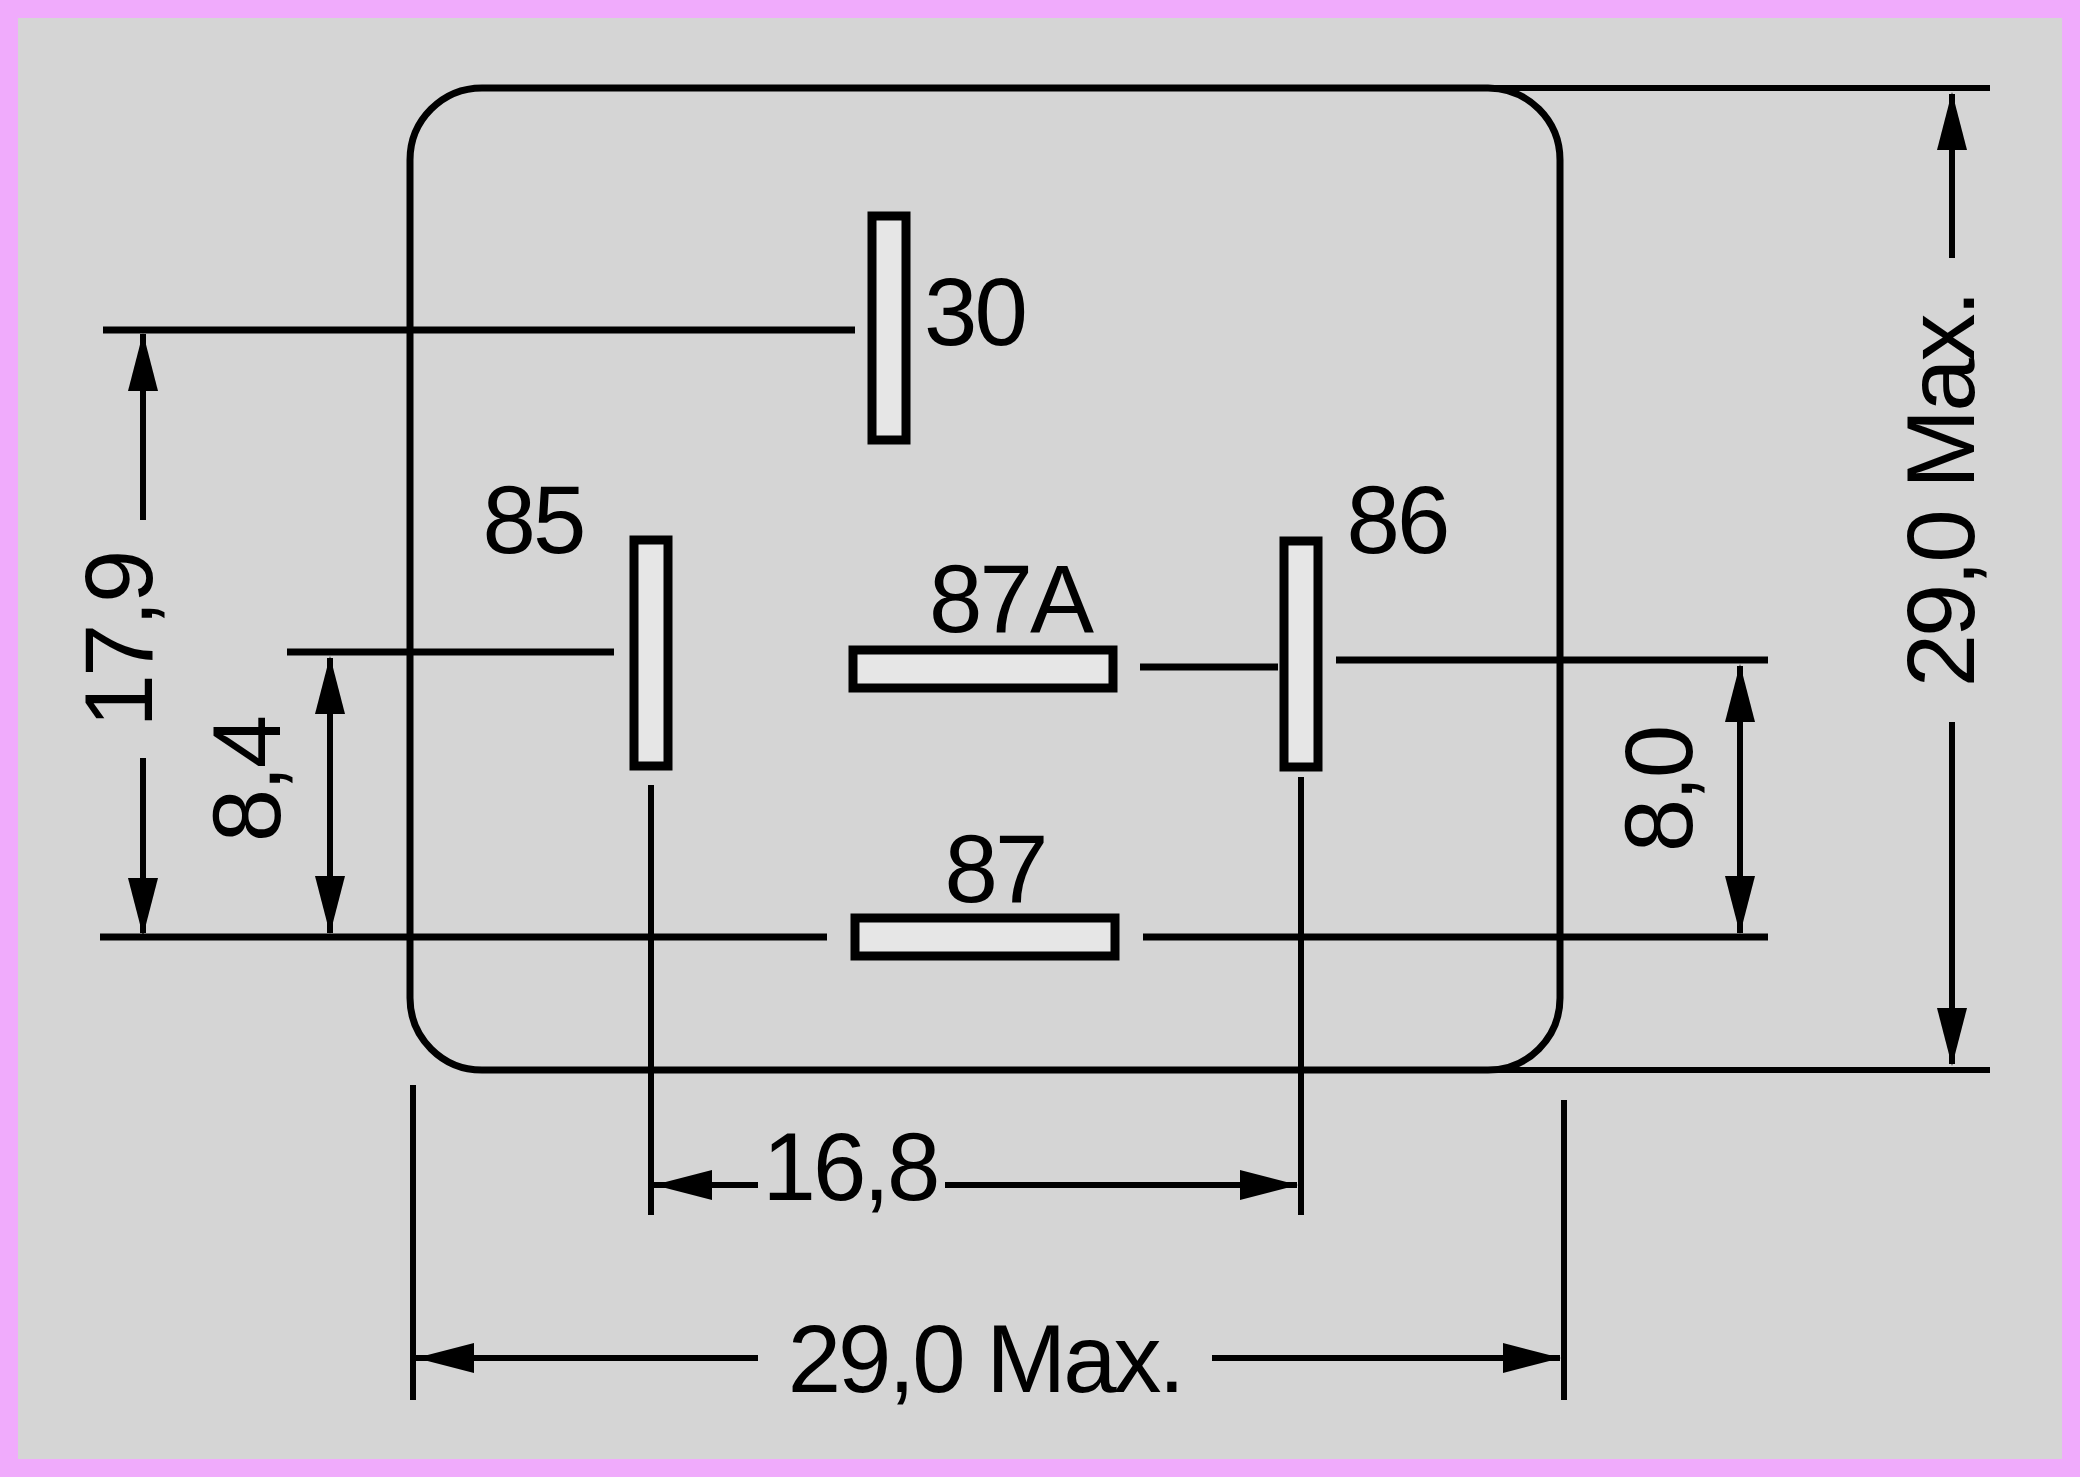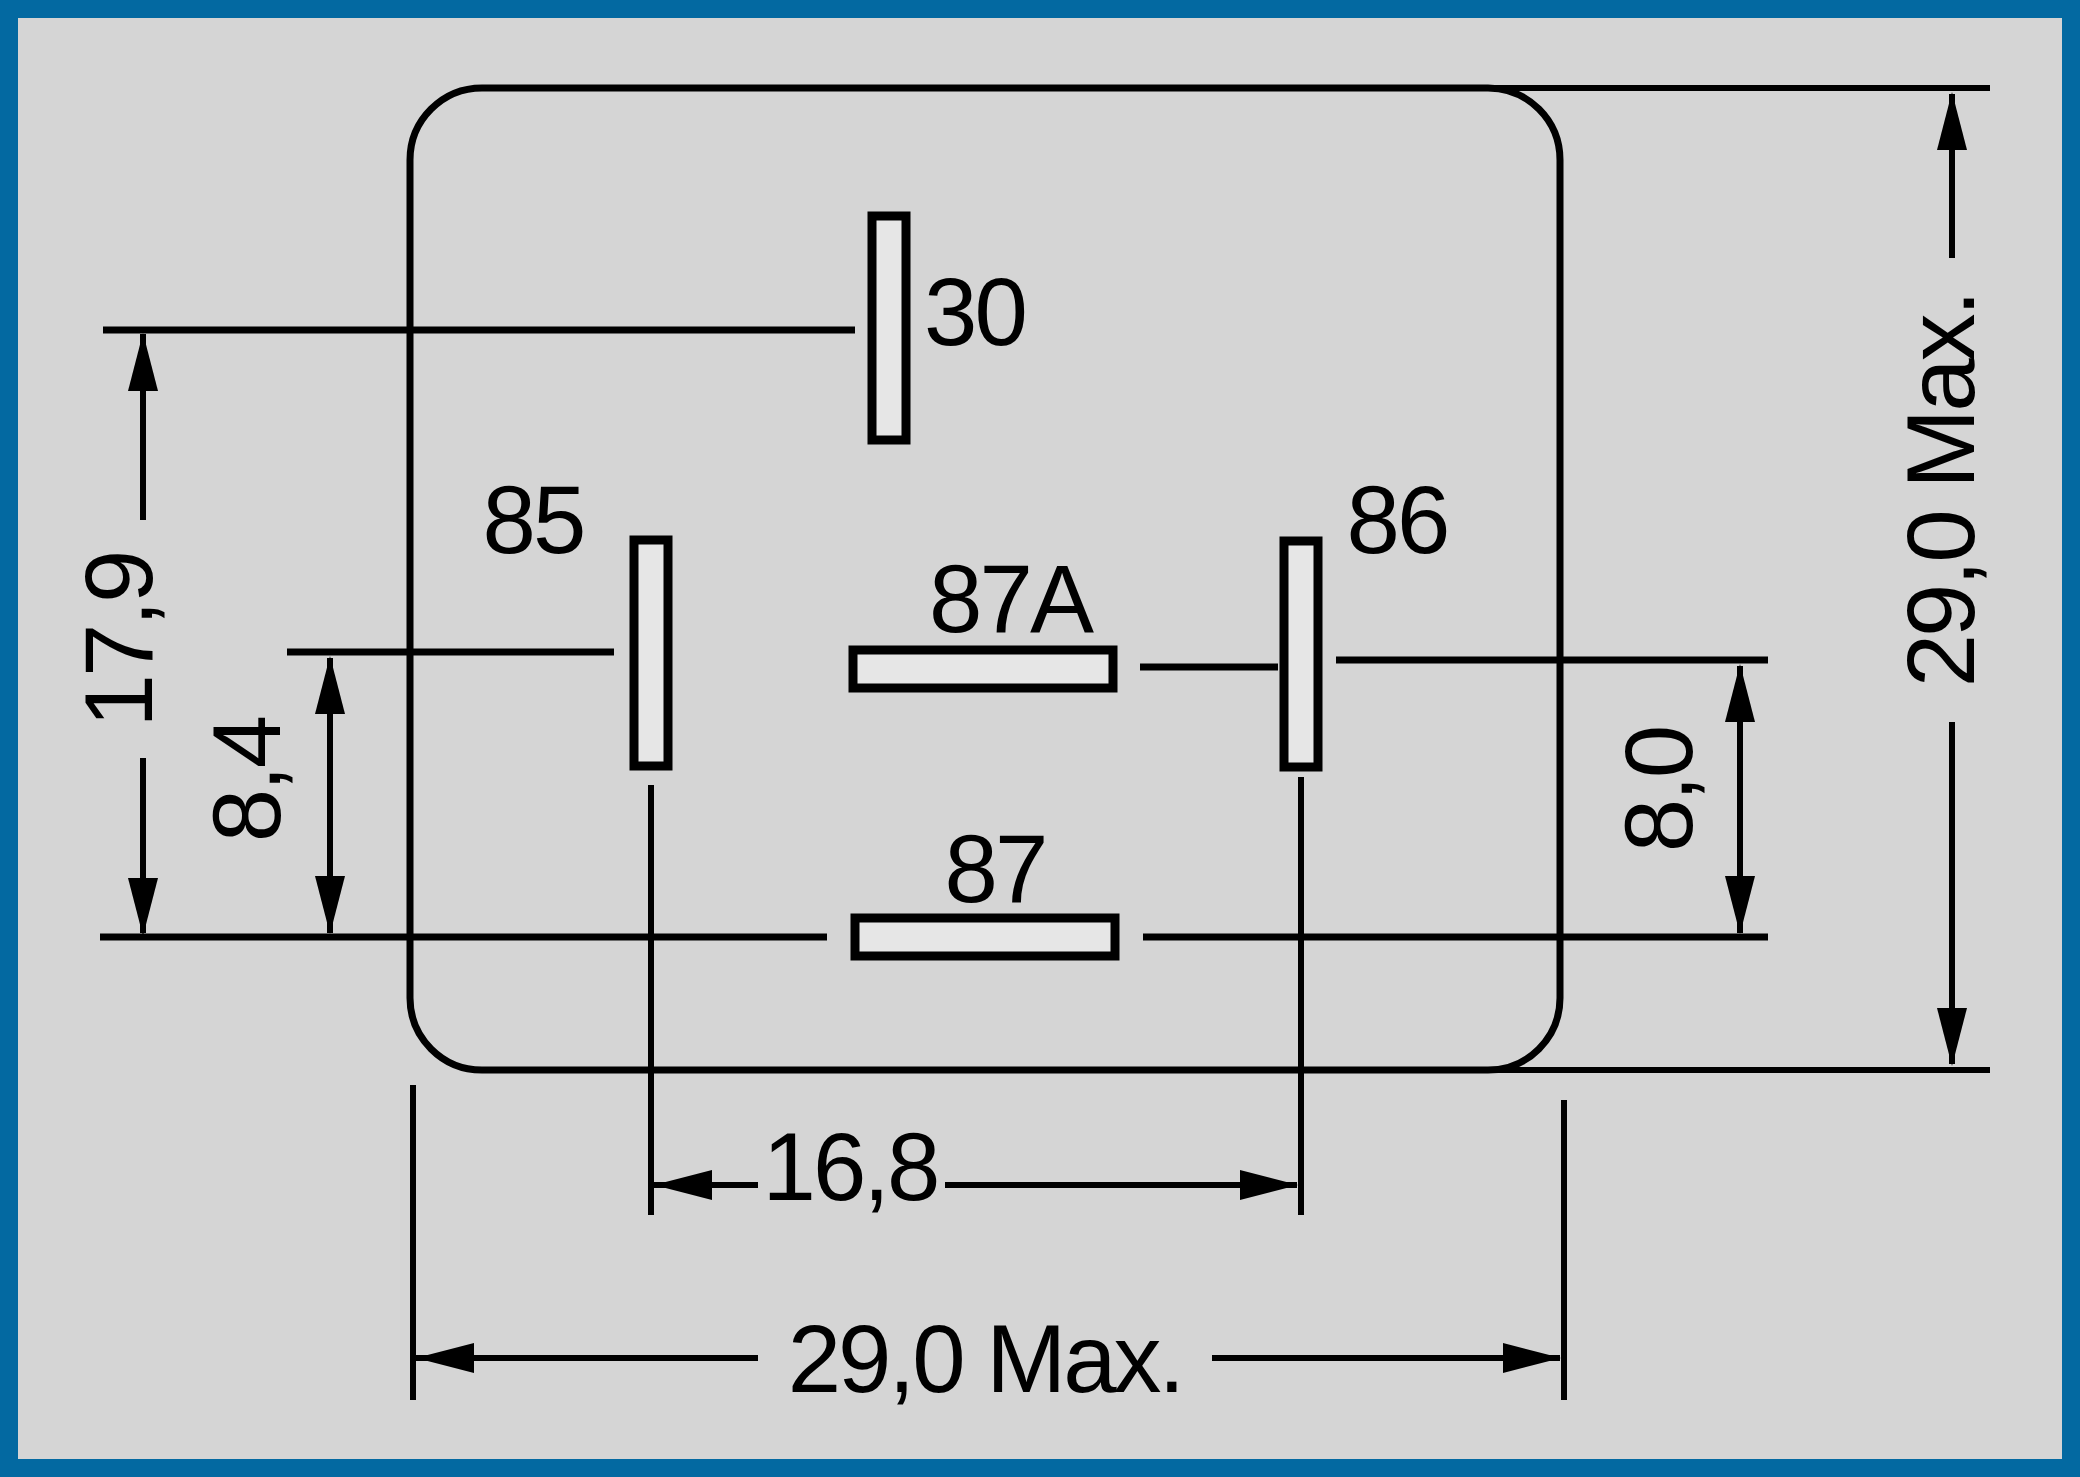--- a/index.html
+++ b/index.html
@@ -1,16 +1,16 @@
 <!DOCTYPE html>
 <html><head>
 <meta charset="utf-8">
 <style>
   html,body{margin:0;padding:0;background:#ffffff;}
-  .stage{position:relative;width:2080px;height:1477px;background:#0369a1;overflow:hidden;}
+  .stage{position:relative;width:2080px;height:1477px;background:#f0abfc;overflow:hidden;}
   svg{display:block;}
   .lbl{
     font-family:"Liberation Sans", sans-serif;
     font-size:96px;
     letter-spacing:-3px;
     fill:#000000;
   }
   .obj{stroke:#000000;stroke-width:7;fill:none;}
   .ext{stroke:#000000;stroke-width:6;fill:none;}
   .dim{stroke:#000000;stroke-width:6;fill:none;}

